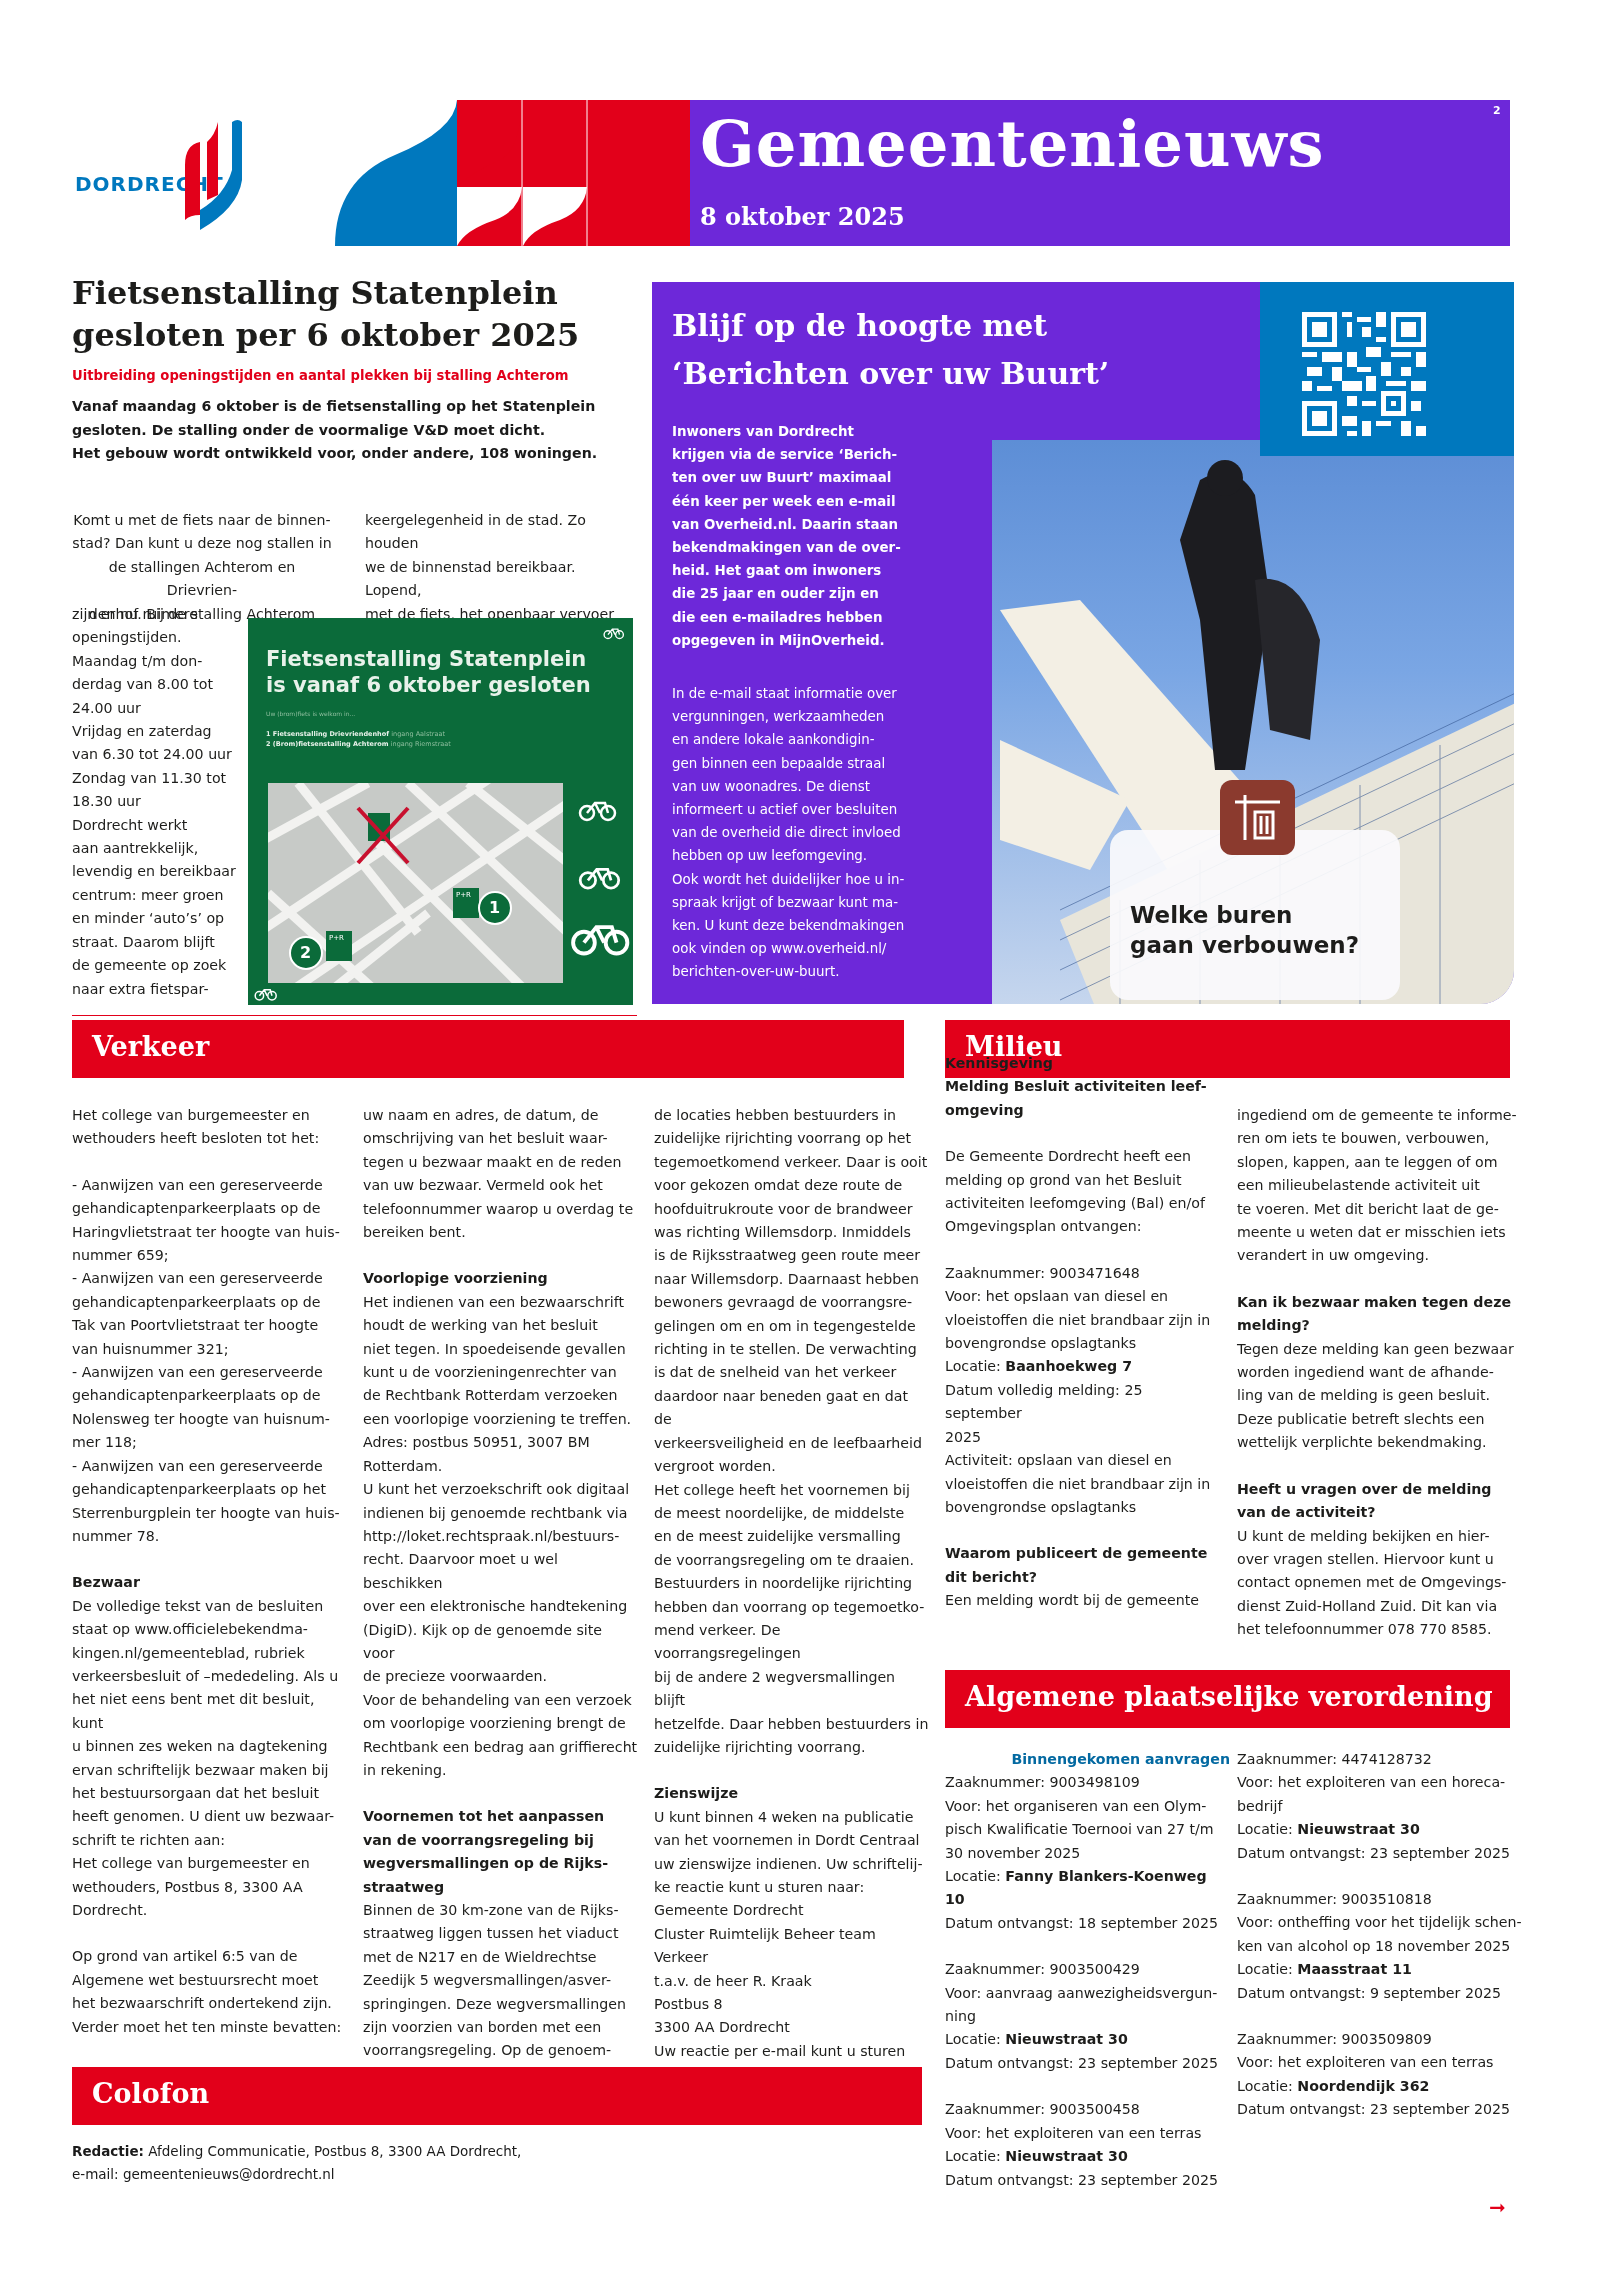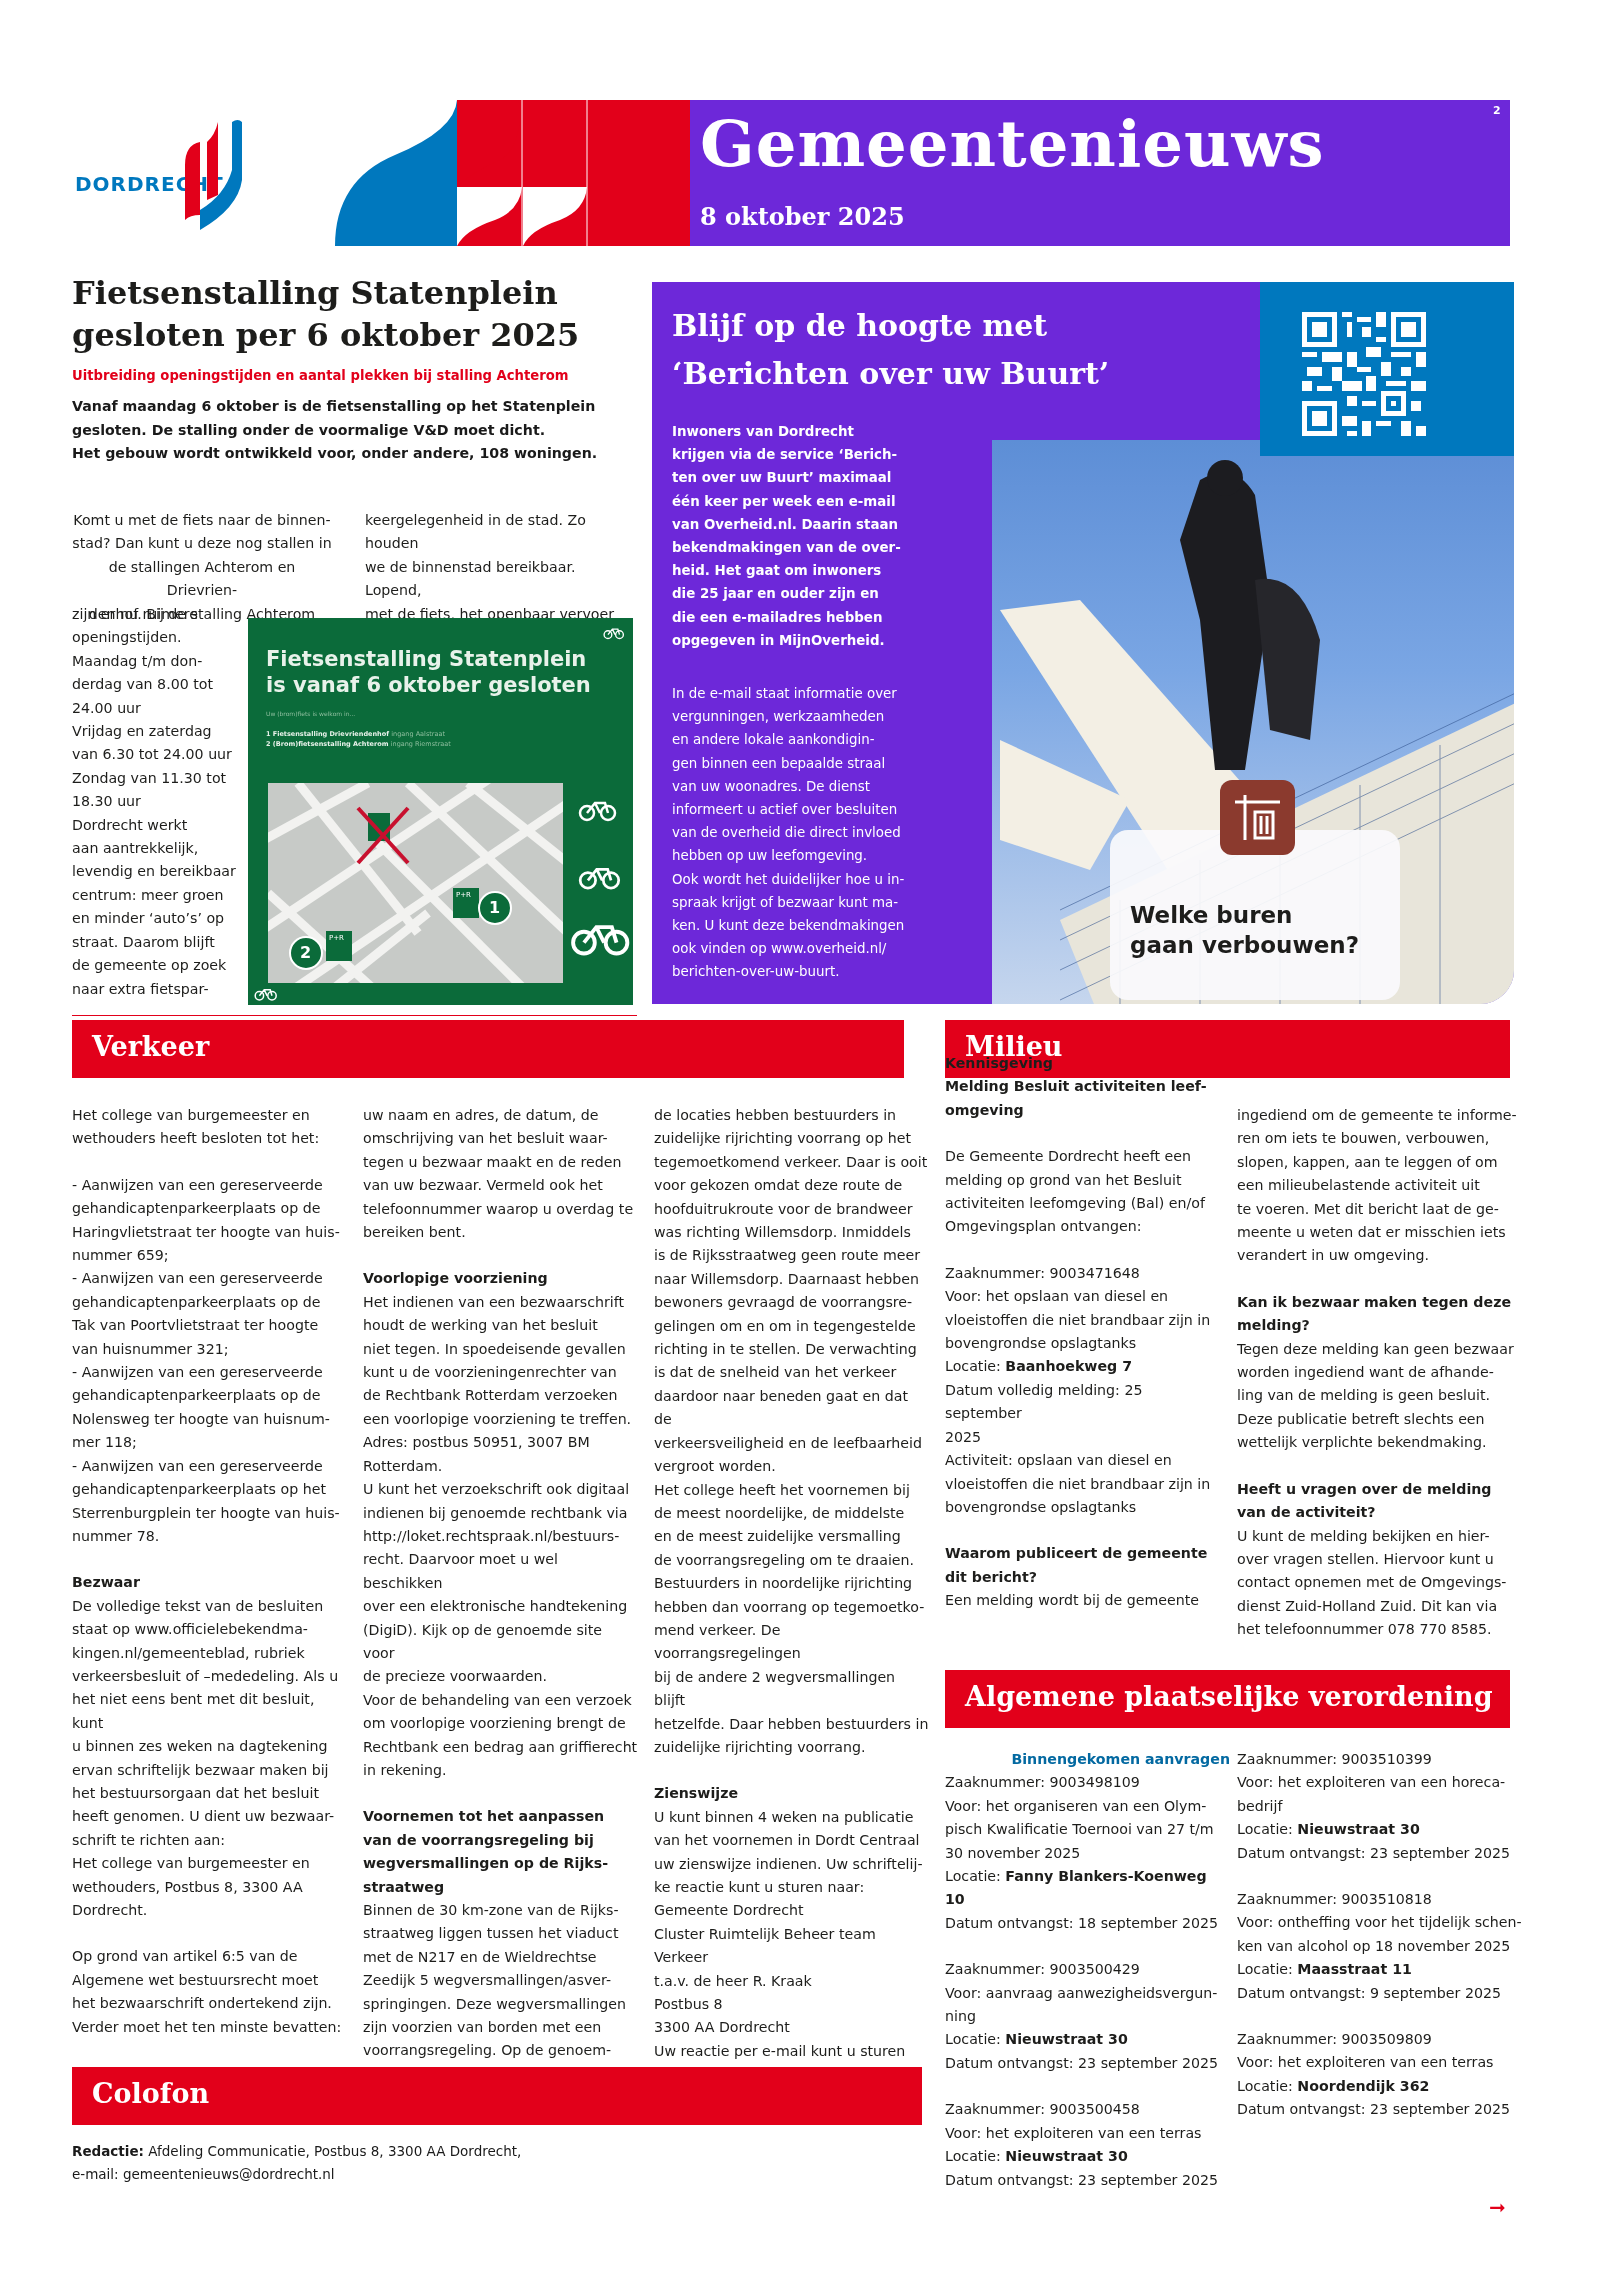--- a/index.html
+++ b/index.html
@@ -484,21 +484,21 @@
         <div>Zaaknummer: 9003500458</div>
         <div class="para">Voor: het exploiteren van een terras</div>
         <div><span>Locatie: </span><b>Nieuwstraat 30</b></div>
         <div>Datum ontvangst: 23 september 2025</div>
       </div>
     </div>
 </div>
 <div class="abs body-text" style="left:1237px;top:1748px;width:285px;">
   <div>
       <div>
-        <div>Zaaknummer: 9003510399</div>
+        <div>Zaaknummer: 4474128732</div>
         <div class="para">Voor: het exploiteren van een horeca-
 bedrijf</div>
         <div><span>Locatie: </span><b>Nieuwstraat 30</b></div>
         <div>Datum ontvangst: 23 september 2025</div>
       </div>
       <div style="margin-top: 23px;">
         <div>Zaaknummer: 9003510818</div>
         <div class="para">Voor: ontheffing voor het tijdelijk schen-
 ken van alcohol op 18 november 2025</div>
         <div><span>Locatie: </span><b>Maasstraat 11</b></div>

